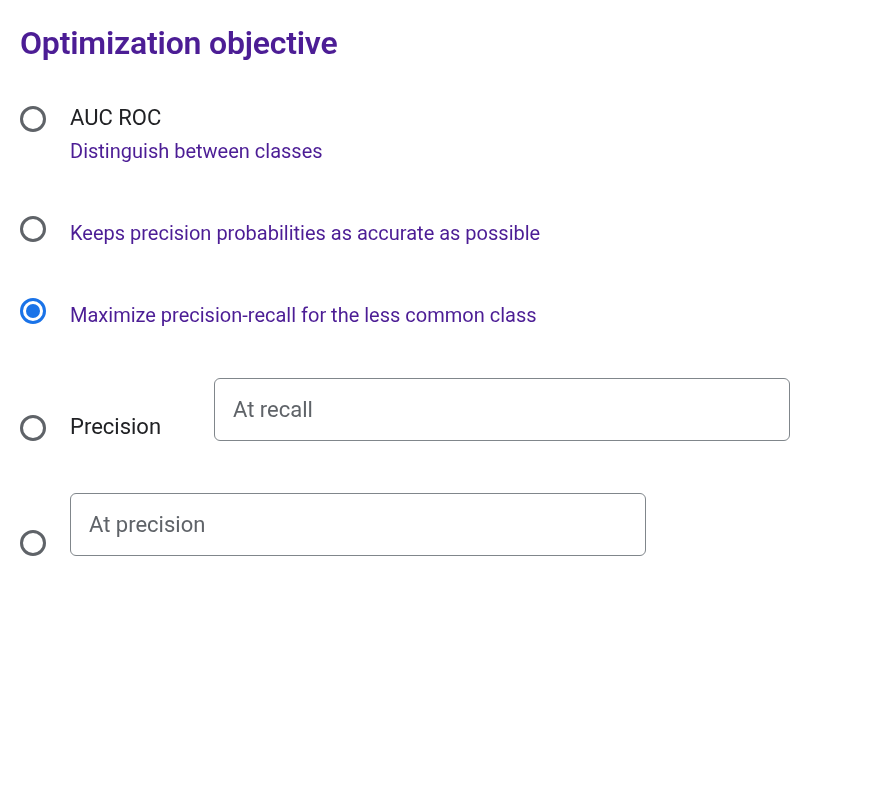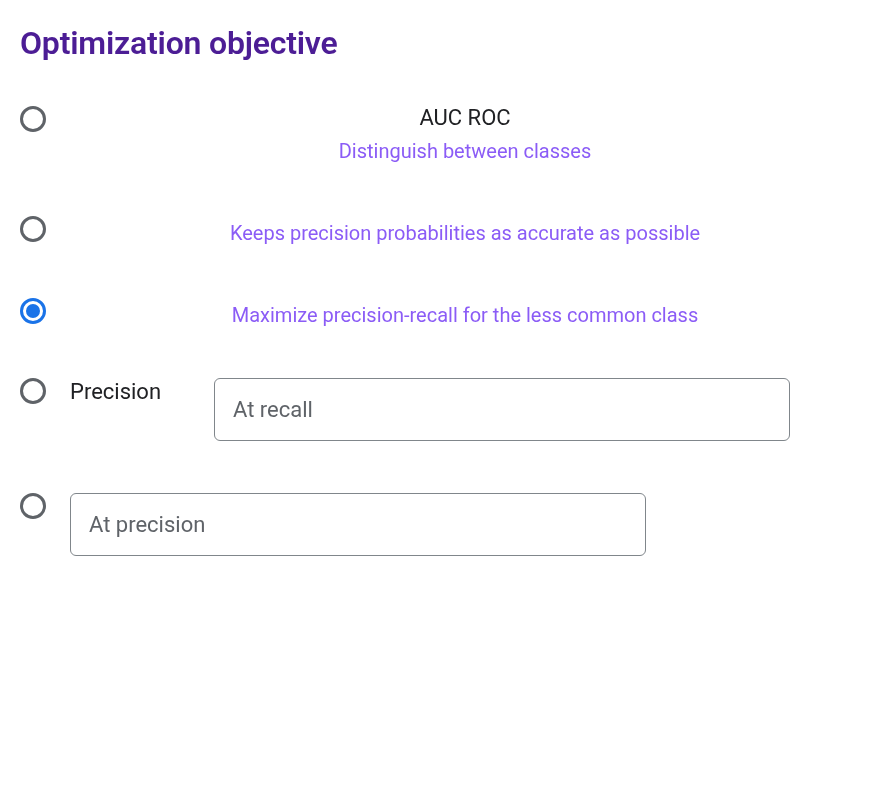--- a/index.html
+++ b/index.html
@@ -20,21 +20,21 @@
       color: #4c1d95;
       margin-bottom: 42px;
       letter-spacing: -0.2px;
     }
     .option-row {
       display: flex;
       align-items: flex-start;
       margin-bottom: 50px;
     }
     .option-row.with-input {
-      align-items: flex-start;
+      align-items: flex-end;
       margin-bottom: 52px;
     }
     .radio {
       width: 26px;
       height: 26px;
       border: 3px solid #5f6368;
       border-radius: 50%;
       flex-shrink: 0;
       margin-right: 24px;
       margin-top: 2px;
@@ -51,32 +51,31 @@
       top: 50%;
       left: 50%;
       transform: translate(-50%, -50%);
       width: 14px;
       height: 14px;
       background: #1a73e8;
       border-radius: 50%;
     }
     .option-text {
       flex: 1;
-      text-align: center;
     }
     .option-label {
       font-size: 22px;
       font-weight: 400;
       color: #202124;
       line-height: 28px;
     }
     .option-desc {
       font-size: 20px;
       font-weight: 400;
-      color: #8b5cf6;
+      color: #4c1d95;
       margin-top: 6px;
       line-height: 26px;
     }
     .option-row.with-input .radio {
       margin-top: 0;
     }
     .option-row.with-input .option-label {
       width: 144px;
       flex-shrink: 0;
     }

